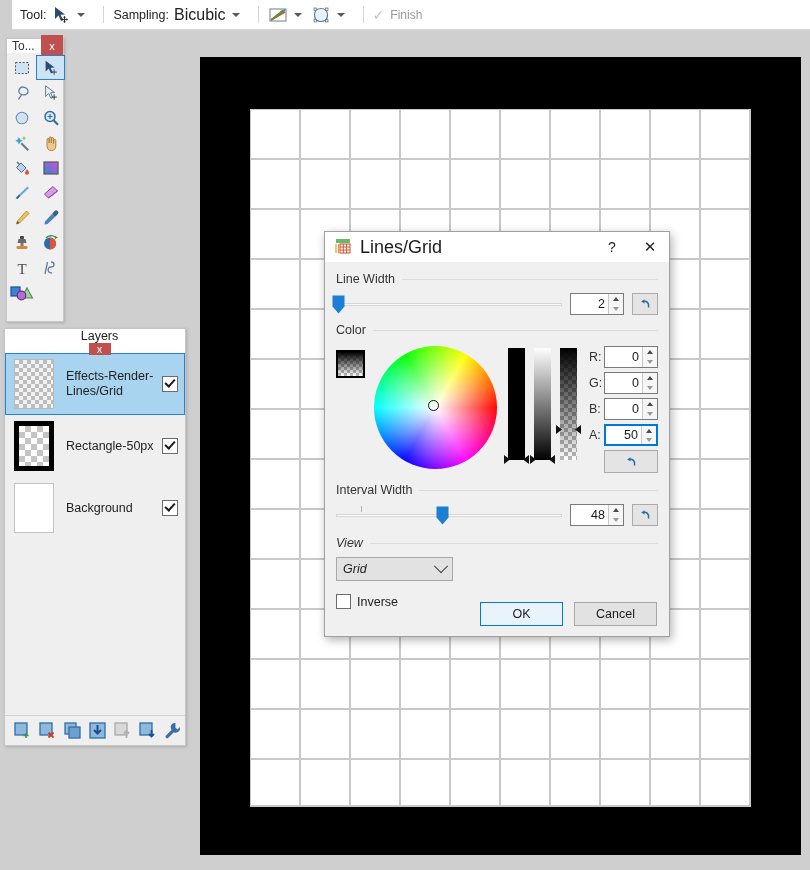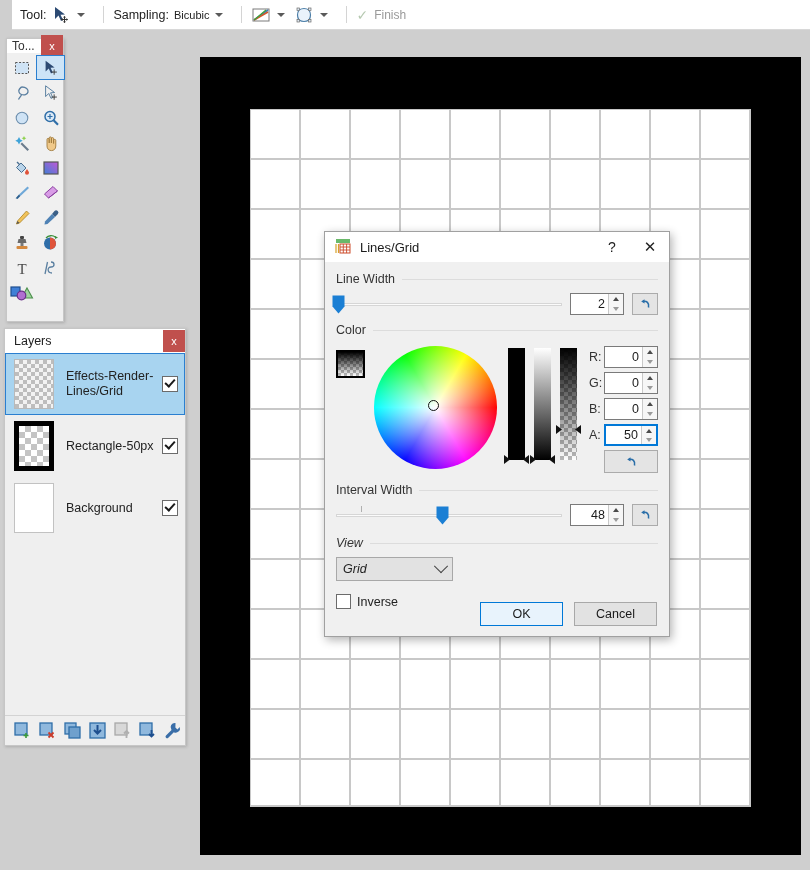--- a/index.html
+++ b/index.html
@@ -17,21 +17,21 @@
     background:#ffffff;border-bottom:1px solid #d8d8d8;
     display:flex;align-items:center;padding-left:8px;box-sizing:border-box;
   }
   .tb-label{font-size:12.5px;color:#222;margin-right:5px;}
   .tb-sep{width:1px;height:17px;background:#d4d4d4;margin:0 9px;}
   .tb-caret{
     width:0;height:0;border-left:4px solid transparent;border-right:4px solid transparent;
     border-top:4px solid #5a5a5a;margin:0 9px 0 6px;cursor:pointer;
   }
   .tb-ico{width:20px;height:20px;position:relative;display:inline-block;}
-  .tb-val{font-size:11px;color:#222;}
+  .tb-val{font-size:16px;color:#222;}
   .finish-wrap{display:flex;align-items:center;color:#9a9a9a;}
   .check-glyph{color:#b6c9b1;font-size:14px;margin-right:6px;}
 
   
   #tools-panel{
     position:absolute;left:6px;top:38px;width:58px;height:284px;
     background:#f0f0f0;border:1px solid #c6c6c6;box-sizing:border-box;
     box-shadow:1px 1px 3px rgba(0,0,0,.18);
   }
   #tools-title{
@@ -54,21 +54,21 @@
   .tool-cell svg{display:block;}
 
   
   #layers-panel{
     position:absolute;left:4px;top:328px;width:182px;height:418px;
     background:#efefef;border:1px solid #c6c6c6;box-sizing:border-box;
     box-shadow:1px 1px 3px rgba(0,0,0,.18);
   }
   #layers-title{
     height:24px;background:#fff;display:flex;align-items:center;
-    justify-content:space-between;padding-left:9px;box-sizing:border-box;
+    justify-content:space-between;padding-left:9px;box-sizing:border-box;flex-direction:column;
   }
   #layers-title .t{font-size:12.5px;color:#222;}
   #layers-list{padding-top:0;}
   .layer-row{
     display:flex;align-items:center;height:62px;padding:0 6px 0 8px;
     box-sizing:border-box;cursor:pointer;border:1px solid transparent;
   }
   .layer-row.sel{background:#a8d4f0;border:1px solid #2a7fd0;}
   .thumb{width:40px;height:50px;flex:0 0 40px;box-sizing:border-box;}
   .thumb.checker-light{
@@ -129,21 +129,21 @@
   
   #dialog{
     position:absolute;left:324px;top:231px;width:346px;height:406px;
     background:#f0f0f0;border:1px solid #a0a0a0;box-sizing:border-box;
     box-shadow:2px 3px 9px rgba(0,0,0,.3);
   }
   #dlg-title{
     height:30px;background:#fff;display:flex;align-items:center;
     padding:0 0 0 10px;box-sizing:border-box;
   }
-  #dlg-title .tt{font-size:13px;color:#1a1a1a;margin-left:9px;flex:1;}
+  #dlg-title .tt{font-size:18px;color:#1a1a1a;margin-left:9px;flex:1;}
   .dlg-help,.dlg-close{
     width:38px;height:30px;display:flex;align-items:center;justify-content:center;
     cursor:pointer;font-size:14px;color:#222;
   }
   .dlg-close{font-size:15px;}
   #dlg-body{padding:10px 11px 0 11px;}
 
   .grp{margin-bottom:2px;}
   .grp-hd{display:flex;align-items:center;margin-bottom:7px;}
   .grp-hd .lbl{font-size:12.5px;color:#333;margin-right:7px;white-space:nowrap;}

